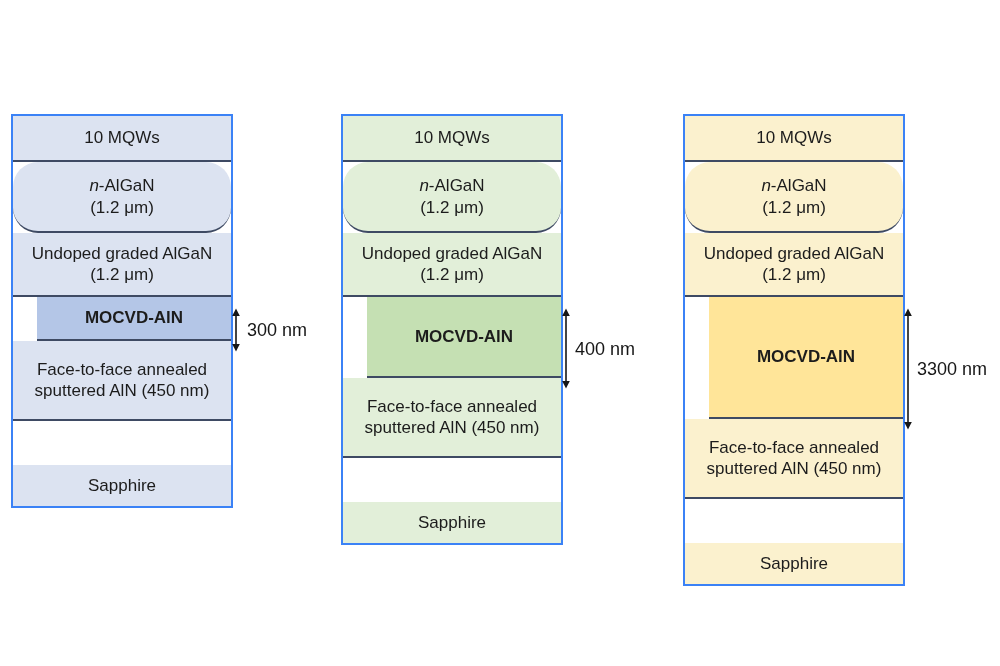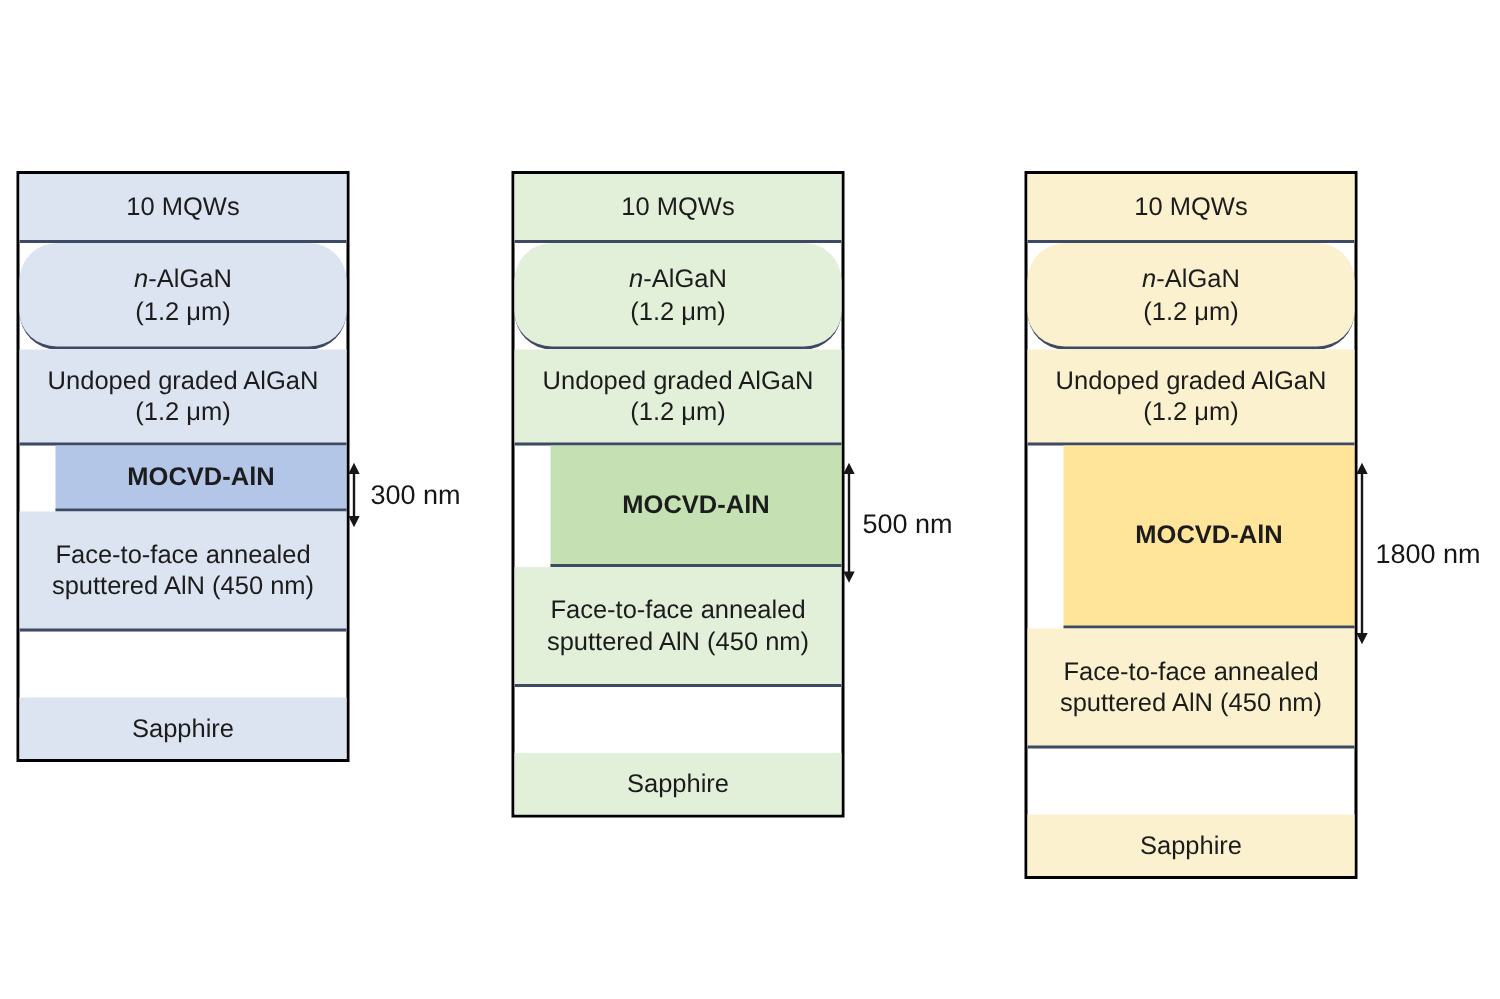--- a/index.html
+++ b/index.html
@@ -2,21 +2,21 @@
 <html><head>
 <meta charset="utf-8">
 <style>
   html,body { margin:0; padding:0; background:#ffffff; }
   #canvas {
     position:relative; width:1000px; height:666px; background:#ffffff;
     font-family:"Liberation Sans", sans-serif; color:#1c1c1c; overflow:hidden;
   }
   .stack {
     position:absolute; width:218px; top:114px;
-    border:2px solid #000000; box-sizing:content-box;
+    border:2px solid #3b82f6; box-sizing:content-box;
     display:flex; flex-direction:column;
   }
   .layer {
     box-sizing:border-box;
     display:flex; flex-direction:column; align-items:center; justify-content:center;
     text-align:center; font-size:17px; line-height:21.5px;
     border-bottom:2px solid #3e4a63;
     padding:0 4px;
   }
   .layer:last-child { border-bottom:none;margin-top:44px; }
@@ -101,21 +101,21 @@
     </div>
     <div class="layer layer-substrate" style="background-color: rgb(226, 239, 217);">
       <div>Sapphire</div>
     </div>
   </div>
   <svg class="arrow arrow-2" viewBox="0 0 14 81" preserveAspectRatio="none">
     <line x1="7" y1="6" x2="7" y2="75" stroke="#161616" stroke-width="1.6"></line>
     <polygon points="7,0.5 3.2,8 10.8,8" fill="#161616"></polygon>
     <polygon points="7,80.5 3.2,73 10.8,73" fill="#161616"></polygon>
   </svg>
-  <div class="dim-label label-2">500 nm</div>
+  <div class="dim-label label-2">400 nm</div>
 
   <div class="stack s3">
     <div class="layer layer-mqw" style="background-color: rgb(251, 241, 206);">
       <div>10 MQWs</div>
     </div>
     <div class="layer layer-nalgan" style="background-color: rgb(251, 241, 206);">
       <div class="nalgan-line"><i>n</i><span>-AlGaN</span></div>
       <div>(1.2 μm)</div>
     </div>
     <div class="layer layer-graded" style="background-color: rgb(251, 241, 206);">
@@ -131,15 +131,15 @@
     </div>
     <div class="layer layer-substrate" style="background-color: rgb(251, 241, 206);">
       <div>Sapphire</div>
     </div>
   </div>
   <svg class="arrow arrow-3" viewBox="0 0 14 122" preserveAspectRatio="none">
     <line x1="7" y1="6" x2="7" y2="116" stroke="#161616" stroke-width="1.6"></line>
     <polygon points="7,0.5 3.2,8 10.8,8" fill="#161616"></polygon>
     <polygon points="7,121.5 3.2,114 10.8,114" fill="#161616"></polygon>
   </svg>
-  <div class="dim-label label-3">1800 nm</div>
+  <div class="dim-label label-3">3300 nm</div>
 
 </div>
 
 </body></html>

